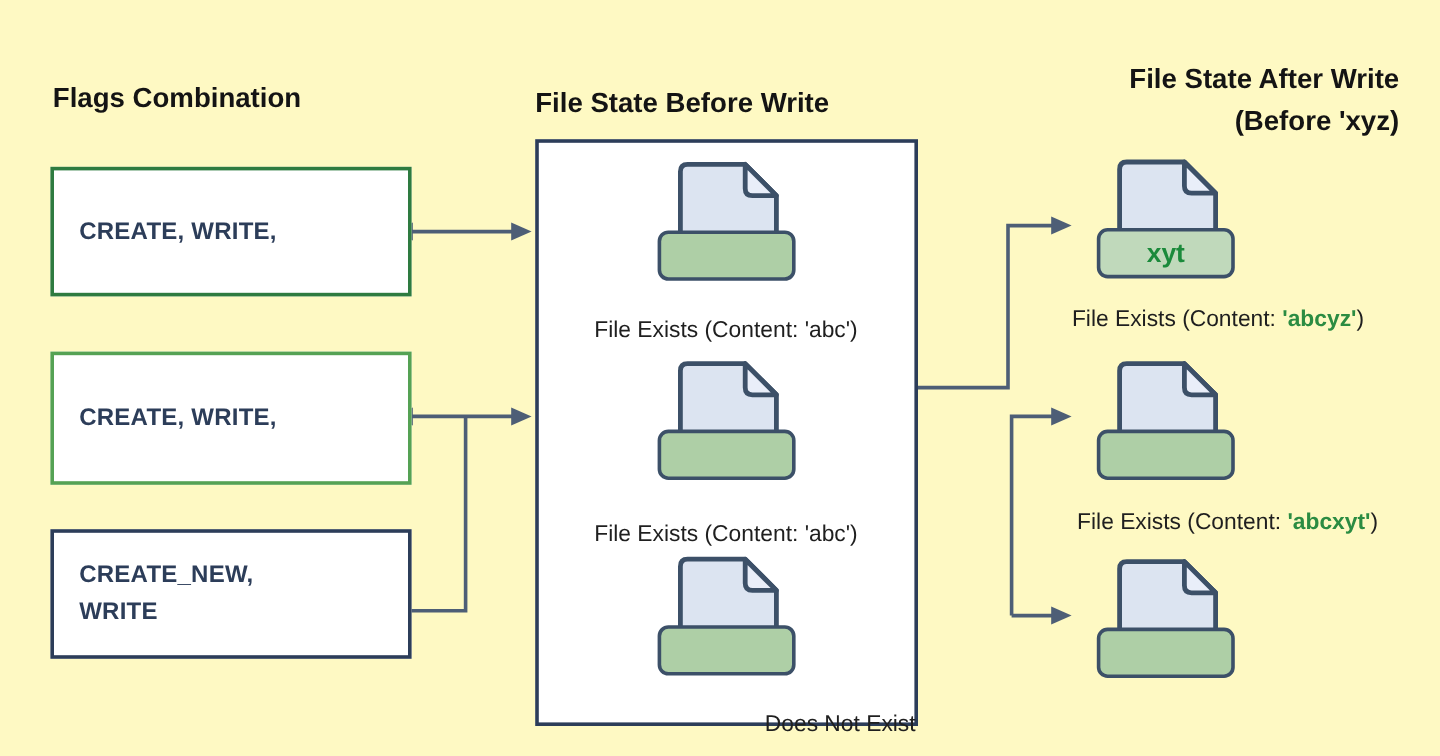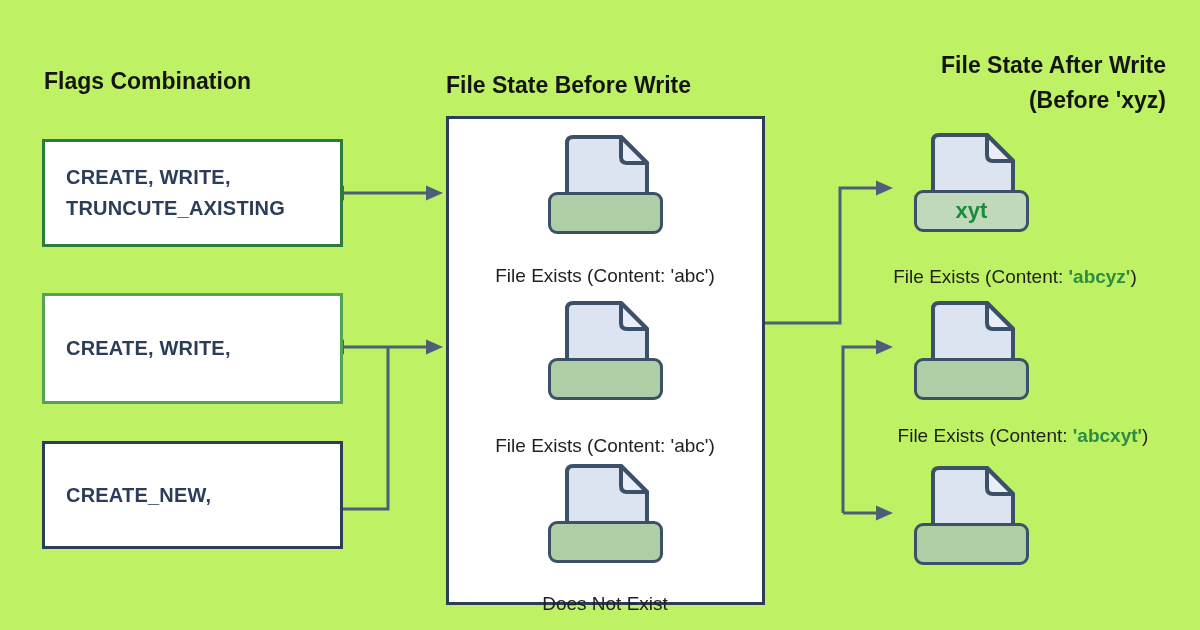--- a/index.html
+++ b/index.html
@@ -1,17 +1,17 @@
 <!DOCTYPE html>
 <html><head>
 <meta charset="utf-8">
 <style>
   html,body { margin:0; padding:0; background:#ffffff; }
   .canvas {
-    position:relative; width:1200px; height:630px; background:#bef264;
+    position:relative; width:1200px; height:630px; background:#fef9c3;
     font-family:"Liberation Sans", sans-serif; overflow:hidden;
   }
   .connectors { position:absolute; left:0; top:0; }
 
   .title { position:absolute; font-weight:bold; font-size:23px; color:#141414; }
   .left-title  { left:44px;  top:68px; }
   .center-title{ left:446px; top:72px; width:319px; text-align:left; }
   .right-title { left:836px; top:48px; width:330px; text-align:right; line-height:35px; }
 
   .flag-box {
@@ -72,27 +72,27 @@
 
   <div class="title left-title">Flags Combination</div>
   <div class="title center-title">File State Before Write</div>
   <div class="title right-title">
     <div>File State After Write</div>
     <div>(Before 'xyz)</div>
   </div>
 
   <div class="flag-box b1">
     <div class="flag-line">CREATE, WRITE,</div>
-    <div class="flag-line">TRUNCUTE_AXISTING</div>
   </div>
   <div class="flag-box b2">
     <div class="flag-line">CREATE, WRITE,</div>
   </div>
   <div class="flag-box b3">
     <div class="flag-line">CREATE_NEW,</div>
+    <div class="flag-line">WRITE</div>
   </div>
 
   <div class="state-box"></div>
 
   <div class="file-icon" style="left:563px; top:131px;">
     <svg width="88" height="98" viewBox="0 0 88 98">
       <path class="doc-body" d="M4 12 Q4 6 10 6 L58 6 L84 32 L84 86 Q84 92 78 92 L10 92 Q4 92 4 86 Z"></path>
       <path class="doc-fold" d="M58 6 L58 26 Q58 32 64 32 L84 32 Z"></path>
     </svg>
     <div class="tray"></div>
@@ -107,21 +107,21 @@
   <div class="file-icon" style="left:563px; top:460px;">
     <svg width="88" height="98" viewBox="0 0 88 98">
       <path class="doc-body" d="M4 12 Q4 6 10 6 L58 6 L84 32 L84 86 Q84 92 78 92 L10 92 Q4 92 4 86 Z"></path>
       <path class="doc-fold" d="M58 6 L58 26 Q58 32 64 32 L84 32 Z"></path>
     </svg>
     <div class="tray"></div>
   </div>
 
   <div class="file-label" style="left:447px; top:245px; width:316px;">File Exists (Content: 'abc')</div>
   <div class="file-label" style="left:447px; top:415px; width:316px;">File Exists (Content: 'abc')</div>
-  <div class="file-label" style="left:447px; top:573px; width:316px;">Does Not Exist</div>
+  <div class="file-label" style="left:447px; top:573px; width:316px;text-align:right;">Does Not Exist</div>
 
   <div class="file-icon" style="left:929px; top:129px;">
     <svg width="88" height="98" viewBox="0 0 88 98">
       <path class="doc-body" d="M4 12 Q4 6 10 6 L58 6 L84 32 L84 86 Q84 92 78 92 L10 92 Q4 92 4 86 Z"></path>
       <path class="doc-fold" d="M58 6 L58 26 Q58 32 64 32 L84 32 Z"></path>
     </svg>
     <div class="tray light">
       <span class="tray-label">xyt</span>
     </div>
   </div>
@@ -133,20 +133,20 @@
     <div class="tray"></div>
   </div>
   <div class="file-icon" style="left:929px; top:462px;">
     <svg width="88" height="98" viewBox="0 0 88 98">
       <path class="doc-body" d="M4 12 Q4 6 10 6 L58 6 L84 32 L84 86 Q84 92 78 92 L10 92 Q4 92 4 86 Z"></path>
       <path class="doc-fold" d="M58 6 L58 26 Q58 32 64 32 L84 32 Z"></path>
     </svg>
     <div class="tray"></div>
   </div>
 
-  <div class="file-label" style="left:855px; top:246px; width:320px;">
+  <div class="file-label" style="left:855px; top:236px; width:320px;">
     <span>File Exists (Content: </span><span class="hl">'abcyz'</span><span>)</span>
   </div>
   <div class="file-label" style="left:863px; top:405px; width:320px;">
     <span>File Exists (Content: </span><span class="hl">'abcxyt'</span><span>)</span>
   </div>
 
 </div>
 
 </body></html>

